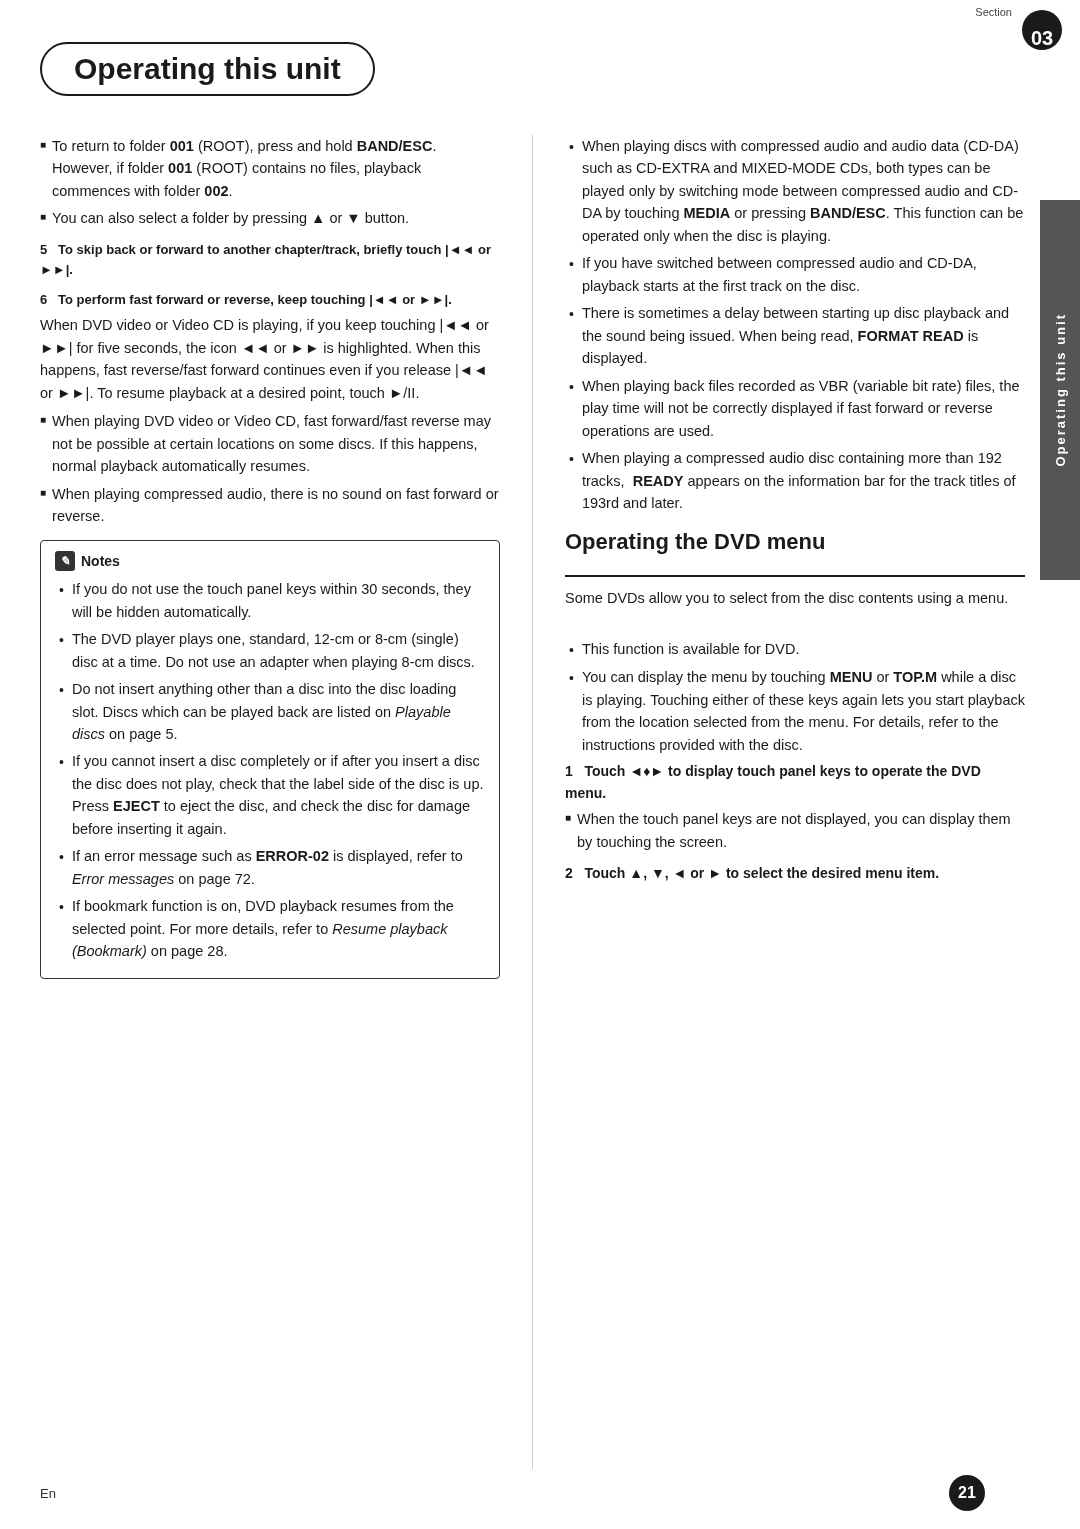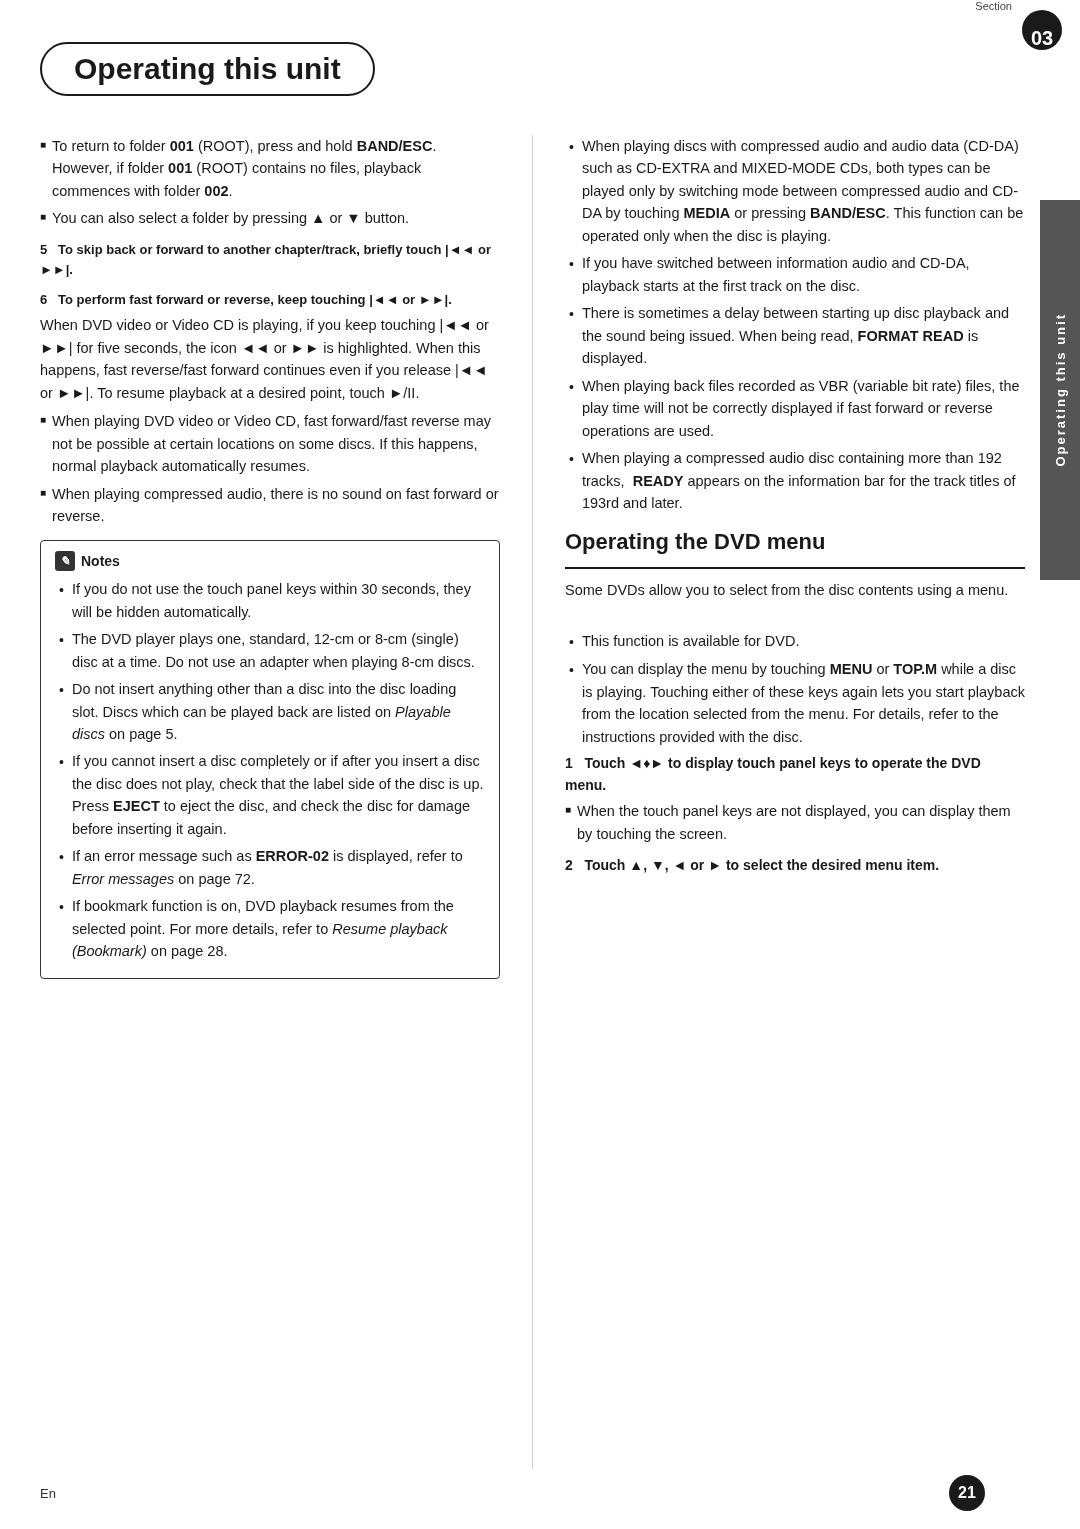--- a/index.html
+++ b/index.html
@@ -23,21 +23,21 @@
       width: 40px;
       height: 40px;
       display: flex;
       align-items: flex-end;
       justify-content: center;
       font-size: 20px;
       font-weight: bold;
     }
     .section-text {
       position: absolute;
-      top: 0;
+      top: 6px;
       right: 68px;
       font-size: 11px;
       color: #444;
     }
 
     
     .page-title-container {
       position: absolute;
       top: 42px;
       left: 40px;
@@ -169,21 +169,21 @@
       font-weight: bold;
     }
 
     
     .dvd-section-title {
       font-size: 22px;
       font-weight: bold;
       margin-bottom: 10px;
       margin-top: 4px;
       border-bottom: 2px solid #1a1a1a;
-      padding-bottom: 8px;
+      padding-bottom: 16px;
     }
 
     .numbered-step {
       margin-bottom: 10px;
     }
     .numbered-step-heading {
       font-weight: bold;
       font-size: 14px;
       margin-bottom: 4px;
     }
@@ -325,21 +325,21 @@
 
   <div class="col-right">
 
     <div class="text-block">
       <div class="round-bullet-line">
         <span class="rb">•</span>
         <span>When playing discs with compressed audio and audio data (CD-DA) such as CD-EXTRA and MIXED-MODE CDs, both types can be played only by switching mode between compressed audio and CD-DA by touching <strong>MEDIA</strong> or pressing <strong>BAND/ESC</strong>. This function can be operated only when the disc is playing.</span>
       </div>
       <div class="round-bullet-line">
         <span class="rb">•</span>
-        <span>If you have switched between information audio and CD-DA, playback starts at the first track on the disc.</span>
+        <span>If you have switched between compressed audio and CD-DA, playback starts at the first track on the disc.</span>
       </div>
       <div class="round-bullet-line">
         <span class="rb">•</span>
         <span>There is sometimes a delay between starting up disc playback and the sound being issued. When being read, <strong>FORMAT READ</strong> is displayed.</span>
       </div>
       <div class="round-bullet-line">
         <span class="rb">•</span>
         <span>When playing back files recorded as VBR (variable bit rate) files, the play time will not be correctly displayed if fast forward or reverse operations are used.</span>
       </div>
       <div class="round-bullet-line">

